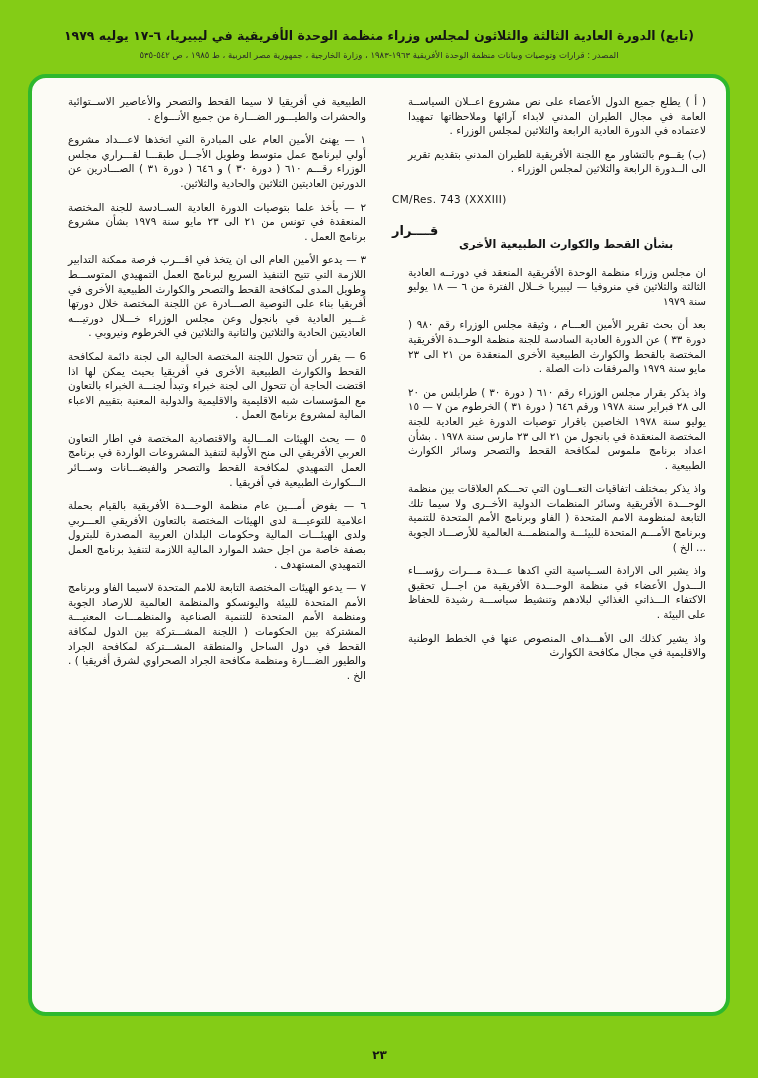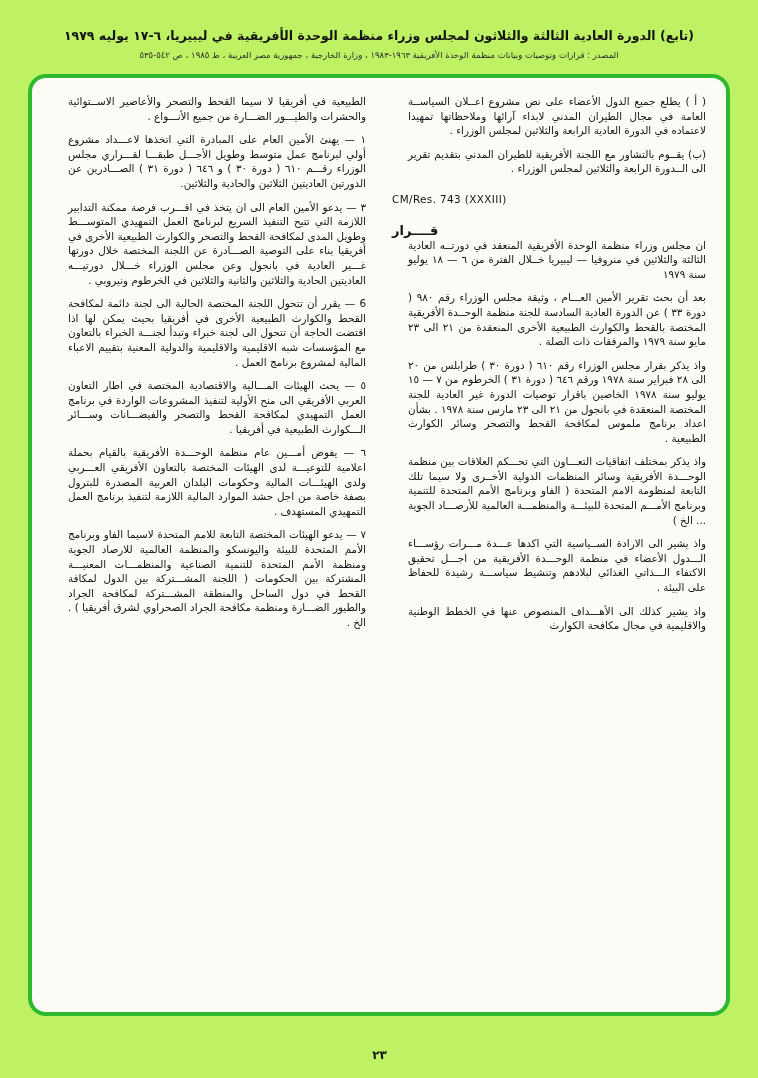--- a/index.html
+++ b/index.html
@@ -6,21 +6,21 @@
   html, body { margin: 0; padding: 0; }
   body {
     background: #e9e7e0;
     font-family: "DejaVu Sans", sans-serif;
   }
   .page {
     position: relative;
     width: 758px;
     height: 1078px;
     margin: 0 auto;
-    background: #bef264;
+    background: #84cc16;
     color: #141414;
     overflow: hidden;
   }
   .header {
     direction: rtl;
     text-align: center;
     font-weight: bold;
     font-size: 12.5px;
     padding: 28px 30px 5px 30px;
     letter-spacing: 0.2px;
@@ -101,31 +101,33 @@
   <div class="source">المصدر : قرارات وتوصيات وبيانات منظمة الوحدة الأفريقية ١٩٦٣-١٩٨٣ ، وزارة الخارجية ، جمهورية مصر العربية ، ط ١٩٨٥ ، ص ٥٤٢-٥٣٥</div>
 
   <div class="content-box">
     <div class="columns">
 
       <div class="col">
         <p>( أ ) يطلع جميع الدول الأعضاء على نص مشروع اعــلان السياســة العامة في مجال الطيران المدني لابداء آرائها وملاحظاتها تمهيدا لاعتماده في الدورة العادية الرابعة والثلاثين لمجلس الوزراء .</p>
         <p>(ب) يقــوم بالتشاور مع اللجنة الأفريقية للطيران المدني بتقديم تقرير الى الــدورة الرابعة والثلاثين لمجلس الوزراء .</p>
         <p class="res-ref">CM/Res. 743 (XXXIII)</p>
         <div class="res-title">قــــرار</div>
+        <div class="res-subtitle">بشأن القحط والكوارث الطبيعية الأخرى</div>
         <p>ان مجلس وزراء منظمة الوحدة الأفريقية المنعقد في دورتــه العادية الثالثة والثلاثين في منروفيا — ليبيريا خــلال الفترة من ٦ — ١٨ يوليو سنة ١٩٧٩</p>
         <p>بعد أن بحث تقرير الأمين العـــام ، وثيقة مجلس الوزراء رقم ٩٨٠ ( دورة ٣٣ ) عن الدورة العادية السادسة للجنة منظمة الوحــدة الأفريقية المختصة بالقحط والكوارث الطبيعية الأخرى المنعقدة من ٢١ الى ٢٣ مايو سنة ١٩٧٩ والمرفقات ذات الصلة .</p>
         <p>واذ يذكر بقرار مجلس الوزراء رقم ٦١٠ ( دورة ٣٠ ) طرابلس من ٢٠ الى ٢٨ فبراير سنة ١٩٧٨ ورقم ٦٤٦ ( دورة ٣١ ) الخرطوم من ٧ — ١٥ يوليو سنة ١٩٧٨ الخاصين باقرار توصيات الدورة غير العادية للجنة المختصة المنعقدة في بانجول من ٢١ الى ٢٣ مارس سنة ١٩٧٨ . بشأن اعداد برنامج ملموس لمكافحة القحط والتصحر وسائر الكوارث الطبيعية .</p>
         <p>واذ يذكر بمختلف اتفاقيات التعـــاون التي تحـــكم العلاقات بين منظمة الوحـــدة الأفريقية وسائر المنظمات الدولية الأخــرى ولا سيما تلك التابعة لمنظومة الامم المتحدة ( الفاو وبرنامج الأمم المتحدة للتنمية وبرنامج الأمـــم المتحدة للبيئـــة والمنظمـــة العالمية للأرصـــاد الجوية ... الخ )</p>
         <p>واذ يشير الى الارادة الســياسية التي اكدها عـــدة مـــرات رؤســـاء الـــدول الأعضاء في منظمة الوحـــدة الأفريقية من اجـــل تحقيق الاكتفاء الـــذاتي الغذائي لبلادهم وتنشيط سياســـة رشيدة للحفاظ على البيئة .</p>
         <p>واذ يشير كذلك الى الأهـــداف المنصوص عنها في الخطط الوطنية والاقليمية في مجال مكافحة الكوارث</p>
       </div>
 
       <div class="col">
         <p>الطبيعية في أفريقيا لا سيما القحط والتصحر والأعاصير الاســتوائية والحشرات والطيـــور الضـــارة من جميع الأنـــواع .</p>
         <p>١ — يهنئ الأمين العام على المبادرة التي اتخذها لاعـــداد مشروع أولي لبرنامج عمل متوسط وطويل الأجـــل طبقـــا لقـــراري مجلس الوزراء رقـــم ٦١٠ ( دورة ٣٠ ) و ٦٤٦ ( دورة ٣١ ) الصـــادرين عن الدورتين العاديتين الثلاثين والحادية والثلاثين.</p>
+        <p>٢ — يأخذ علما بتوصيات الدورة العادية الســادسة للجنة المختصة المنعقدة في تونس من ٢١ الى ٢٣ مايو سنة ١٩٧٩ بشأن مشروع برنامج العمل .</p>
         <p>٣ — يدعو الأمين العام الى ان يتخذ في اقـــرب فرصة ممكنة التدابير اللازمة التي تتيح التنفيذ السريع لبرنامج العمل التمهيدي المتوســـط وطويل المدى لمكافحة القحط والتصحر والكوارث الطبيعية الأخرى في أفريقيا بناء على التوصية الصـــادرة عن اللجنة المختصة خلال دورتها غـــير العادية في بانجول وعن مجلس الوزراء خـــلال دورتيـــه العاديتين الحادية والثلاثين والثانية والثلاثين في الخرطوم ونيروبي .</p>
         <p>6 — يقرر أن تتحول اللجنة المختصة الحالية الى لجنة دائمة لمكافحة القحط والكوارث الطبيعية الأخرى في أفريقيا بحيث يمكن لها اذا اقتضت الحاجة أن تتحول الى لجنة خبراء وتبدأ لجنـــة الخبراء بالتعاون مع المؤسسات شبه الاقليمية والاقليمية والدولية المعنية بتقييم الاعباء المالية لمشروع برنامج العمل .</p>
         <p>٥ — يحث الهيئات المـــالية والاقتصادية المختصة في اطار التعاون العربي الأفريقي الى منح الأولية لتنفيذ المشروعات الواردة في برنامج العمل التمهيدي لمكافحة القحط والتصحر والفيضـــانات وســـائر الـــكوارث الطبيعية في أفريقيا .</p>
         <p>٦ — يفوض أمـــين عام منظمة الوحـــدة الأفريقية بالقيام بحملة اعلامية للتوعيـــة لدى الهيئات المختصة بالتعاون الأفريقي العـــربي ولدى الهيئـــات المالية وحكومات البلدان العربية المصدرة للبترول بصفة خاصة من اجل حشد الموارد المالية اللازمة لتنفيذ برنامج العمل التمهيدي المستهدف .</p>
         <p>٧ — يدعو الهيئات المختصة التابعة للامم المتحدة لاسيما الفاو وبرنامج الأمم المتحدة للبيئة واليونسكو والمنظمة العالمية للارصاد الجوية ومنظمة الأمم المتحدة للتنمية الصناعية والمنظمـــات المعنيـــة المشتركة بين الحكومات ( اللجنة المشـــتركة بين الدول لمكافة القحط في دول الساحل والمنطقة المشـــتركة لمكافحة الجراد والطيور الضـــارة ومنظمة مكافحة الجراد الصحراوي لشرق أفريقيا ) . الخ .</p>
       </div>
 
     </div>
   </div>
 

